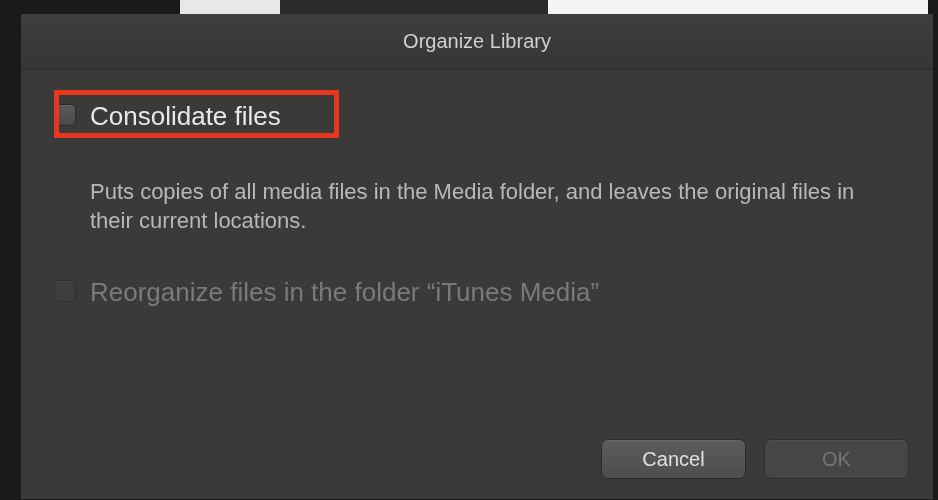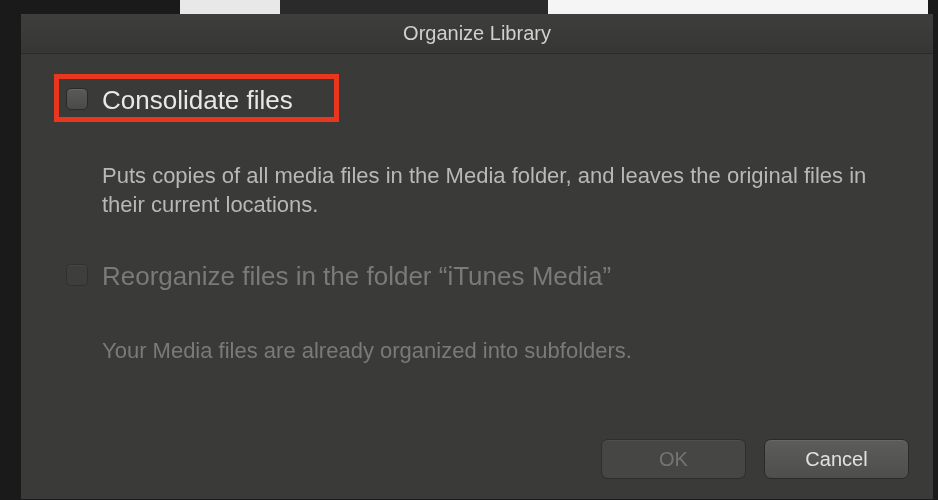--- a/index.html
+++ b/index.html
@@ -47,35 +47,35 @@
       top: 14px;
       right: 4px;
       bottom: 0;
       background: #3a3a38;
       border: 1px solid #1a1a1a;
       border-top: none;
       display: flex;
       flex-direction: column;
     }
     .title-bar {
-      height: 40px;
+      height: 56px;
       display: flex;
       align-items: center;
       justify-content: center;
       border-bottom: 1px solid #2a2a28;
       background: linear-gradient(to bottom, #3e3e3c, #363634);
     }
     .title-text {
       color: #d0d0ce;
       font-size: 20px;
       font-weight: 400;
     }
     .dialog-body {
       flex: 1;
-      padding: 30px 45px 20px 45px;
+      padding: 30px 45px 20px 33px;
       position: relative;
     }
     .option-row {
       display: flex;
       align-items: flex-start;
       margin-bottom: 6px;
     }
     .checkbox {
       width: 22px;
       height: 22px;
@@ -171,21 +171,20 @@
     <div class="option-row">
       <div class="checkbox"></div>
       <div class="option-label">Consolidate files</div>
     </div>
     <div class="option-desc">Puts copies of all media files in the Media folder, and leaves the original files in their current locations.</div>
 
     <div class="option-row">
       <div class="checkbox disabled"></div>
       <div class="option-label disabled">Reorganize files in the folder “iTunes Media”</div>
     </div>
-    <div class="option-desc disabled">Your Media files are already organized into subfolders.</div>
 
     <div class="button-row">
+      <div class="btn">Cancel</div>
       <div class="btn disabled">OK</div>
-      <div class="btn">Cancel</div>
     </div>
 
   </div>
 </div>
 
 </body></html>

